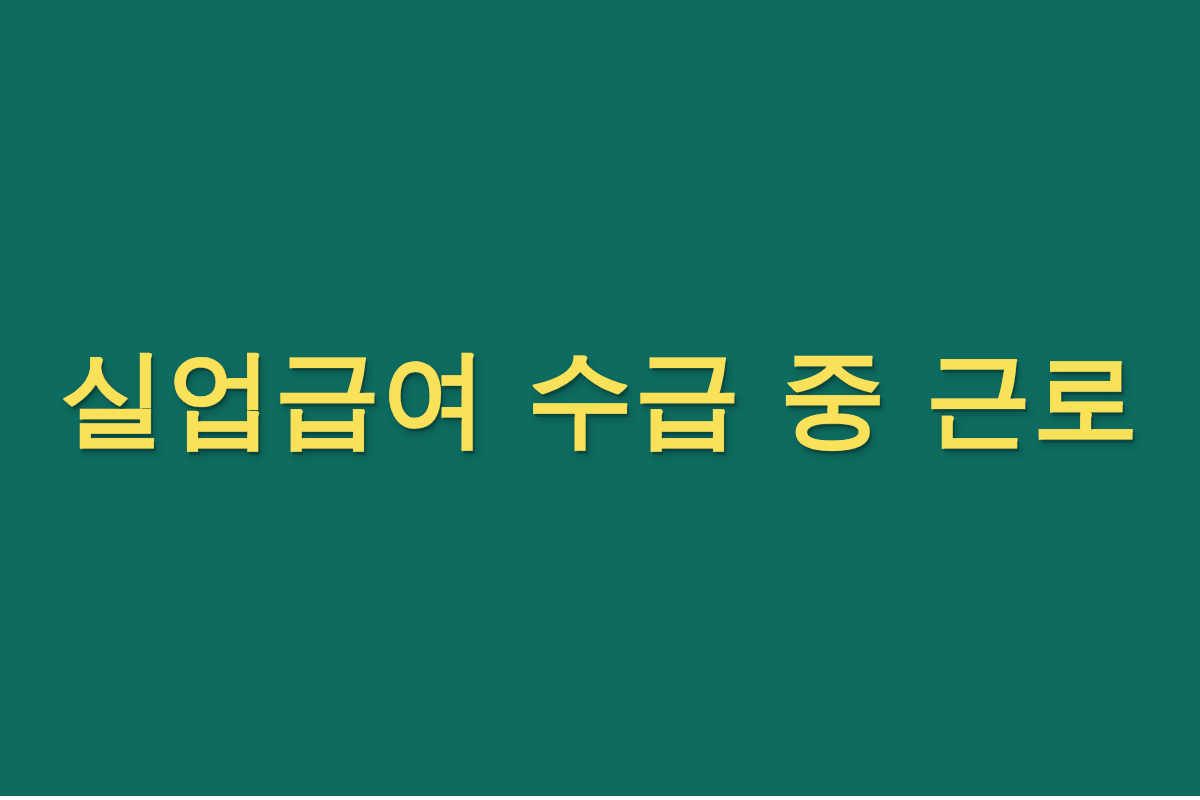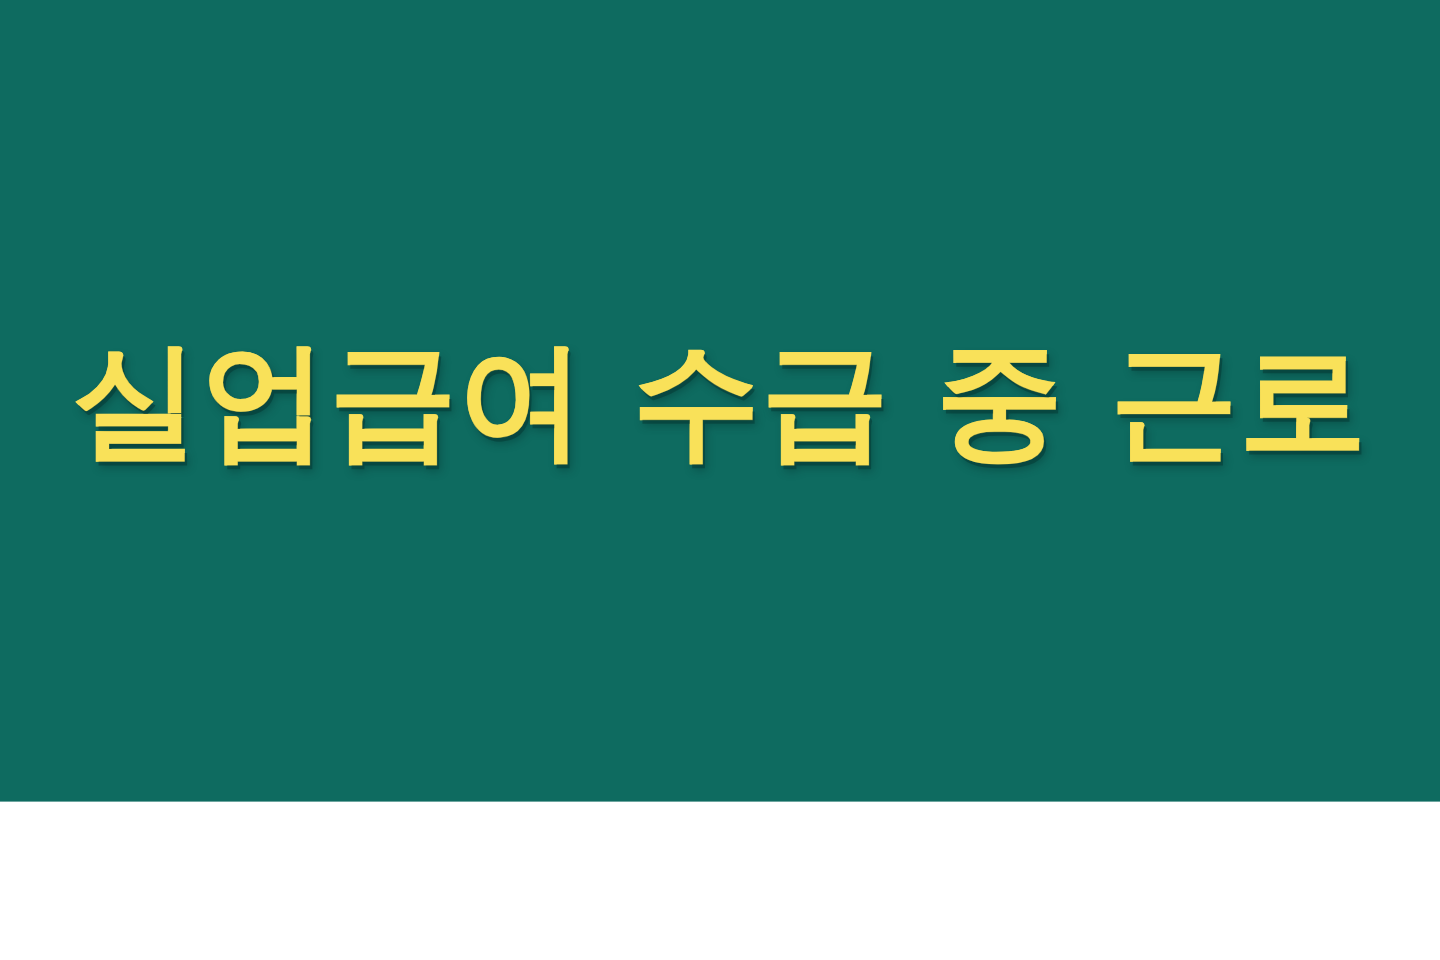--- a/index.html
+++ b/index.html
@@ -12,21 +12,21 @@
     width: 1200px;
     height: 800px;
     overflow: hidden;
     font-family: "Liberation Sans", "DejaVu Sans", sans-serif;
   }
 
   
   .banner {
     position: relative;
     width: 1200px;
-    height: 668px;
+    height: 796px;
     box-sizing: border-box;
     display: flex;
     flex-direction: column;
     align-items: center;
     justify-content: center;
     background: #0e6b60;
     overflow: hidden;
   }
 
   

